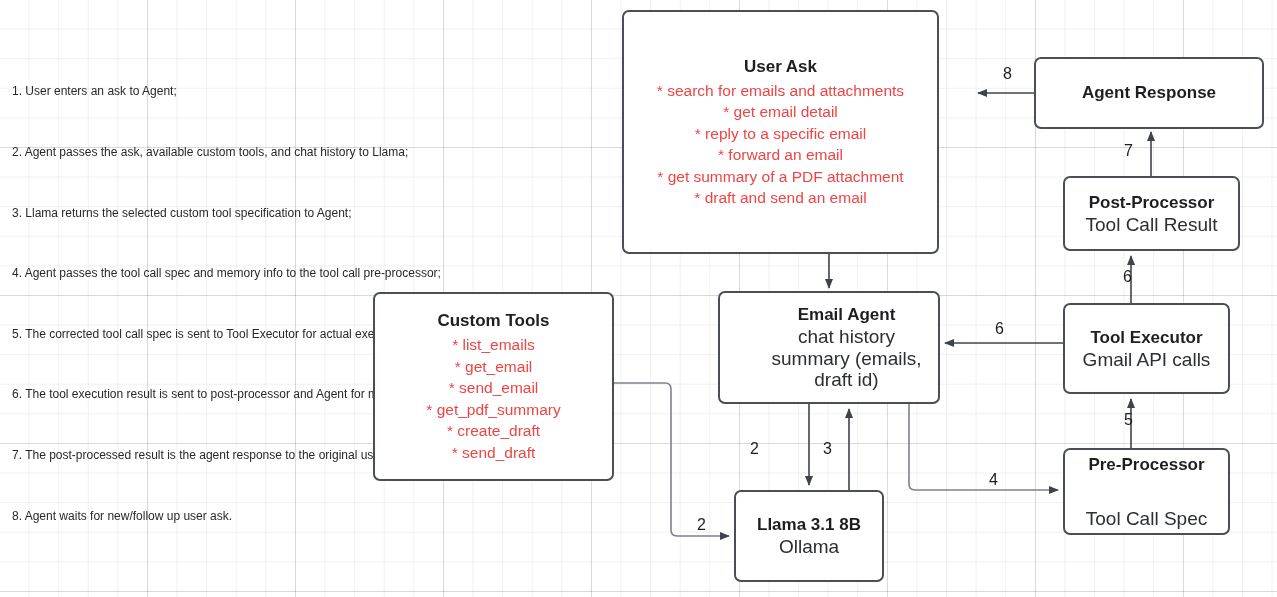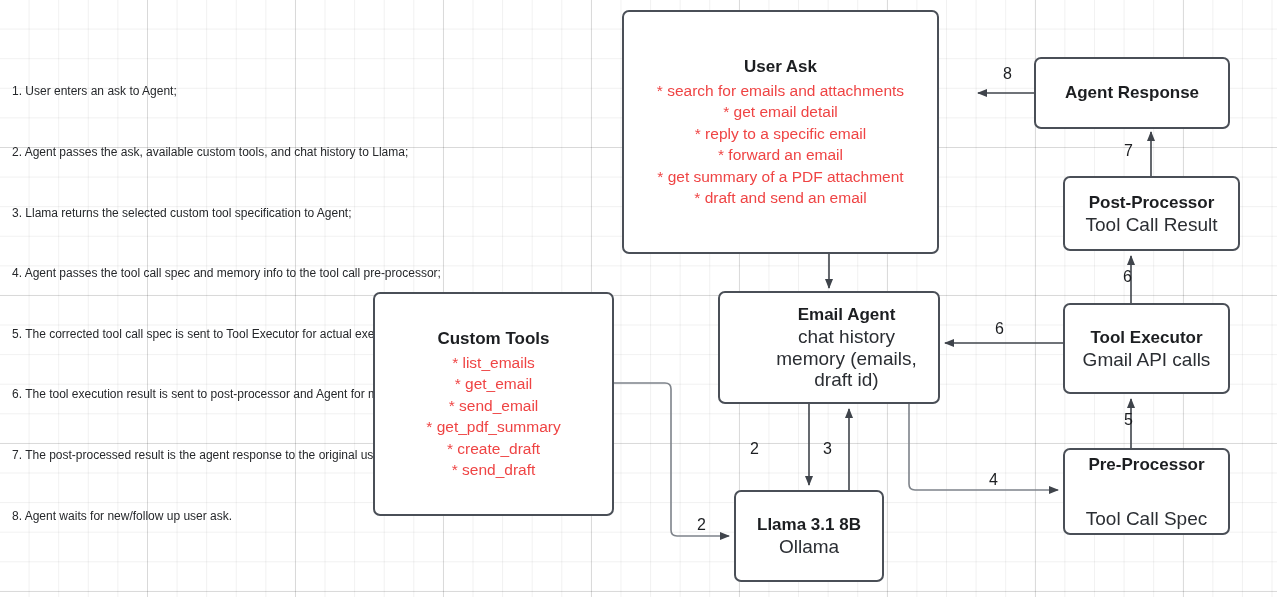--- a/index.html
+++ b/index.html
@@ -41,26 +41,26 @@
     text-align:center;
     color:#1c1e21;
   }
   .node .title{font-weight:bold;font-size:17px;line-height:22px;}
   .node .sub{font-size:19px;line-height:21.5px;color:#2b2e33;}
   .node ul{list-style:none;margin:0;padding:0;}
   .node li{font-size:15.5px;line-height:21.5px;color:#ef4444;white-space:nowrap;}
 
   #node-user-ask{left:622px;top:10px;width:317px;height:244px;}
   #node-user-ask .title{margin-bottom:2px;}
-  #node-agent-response{left:1034px;top:57px;width:196px;height:72px;}
+  #node-agent-response{left:1034px;top:57px;width:230px;height:72px;}
   #node-post-processor{left:1063px;top:176px;width:177px;height:75px;}
   #node-tool-executor{left:1063px;top:303px;width:167px;height:91px;}
   #node-pre-processor{left:1063px;top:448px;width:167px;height:87px;gap:32px;}
   #node-email-agent{left:718px;top:291px;width:222px;height:113px;padding-left:35px;}
-  #node-custom-tools{left:373px;top:292px;width:241px;height:224px;}
+  #node-custom-tools{left:373px;top:292px;width:241px;height:189px;}
   #node-custom-tools .title{margin-bottom:2px;}
   #node-llama{left:734px;top:490px;width:150px;height:92px;text-align:center;}
 
   .edge-label{
     position:absolute;
     font-size:16px;color:#1c1e21;
     font-family:"Liberation Sans", sans-serif;
     white-space:nowrap;
   }
 </style>
@@ -149,21 +149,21 @@
   </div>
 
   <div class="node" id="node-pre-processor">
     <div class="title">Pre-Processor</div>
     <div class="sub">Tool Call Spec</div>
   </div>
 
   <div class="node" id="node-email-agent">
     <div class="title">Email Agent</div>
     <div class="sub">chat history</div>
-    <div class="sub">memory (emails, draft id)</div>
+    <div class="sub">summary (emails, draft id)</div>
   </div>
 
   <div class="node" id="node-custom-tools">
     <div class="title">Custom Tools</div>
     <ul>
       <li>* list_emails</li>
       <li>* get_email</li>
       <li>* send_email</li>
       <li>* get_pdf_summary</li>
       <li>* create_draft</li>

